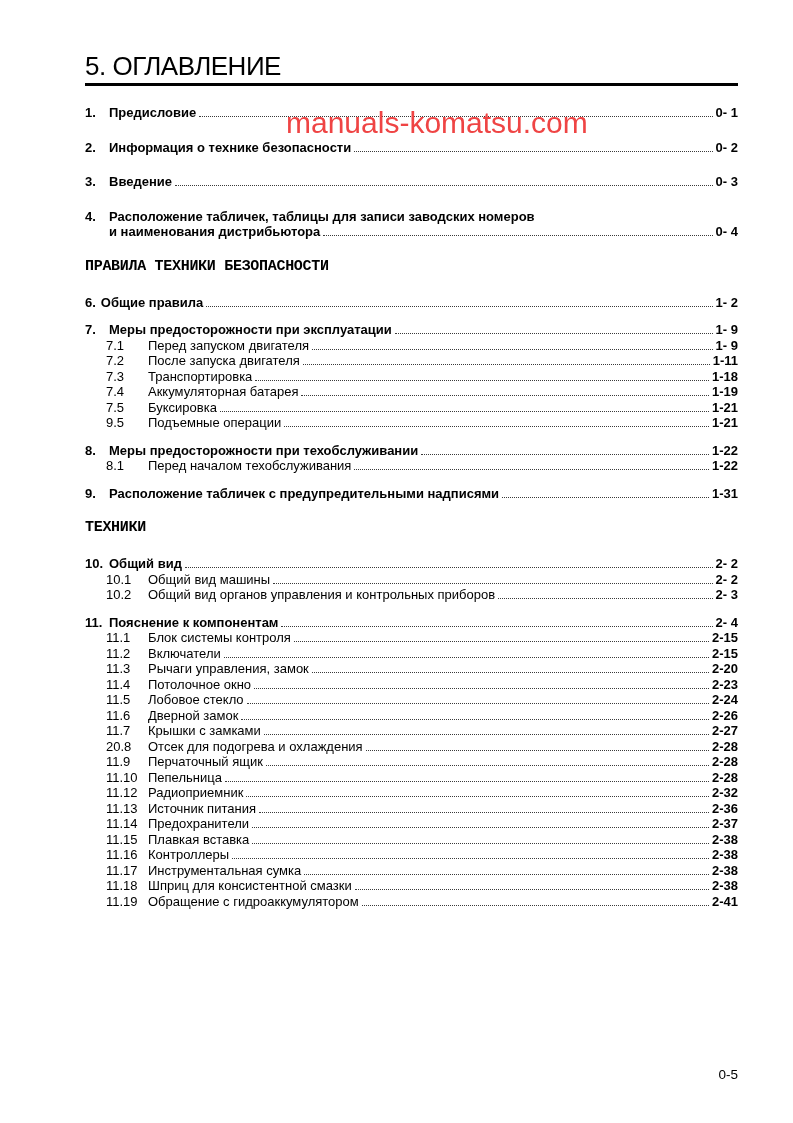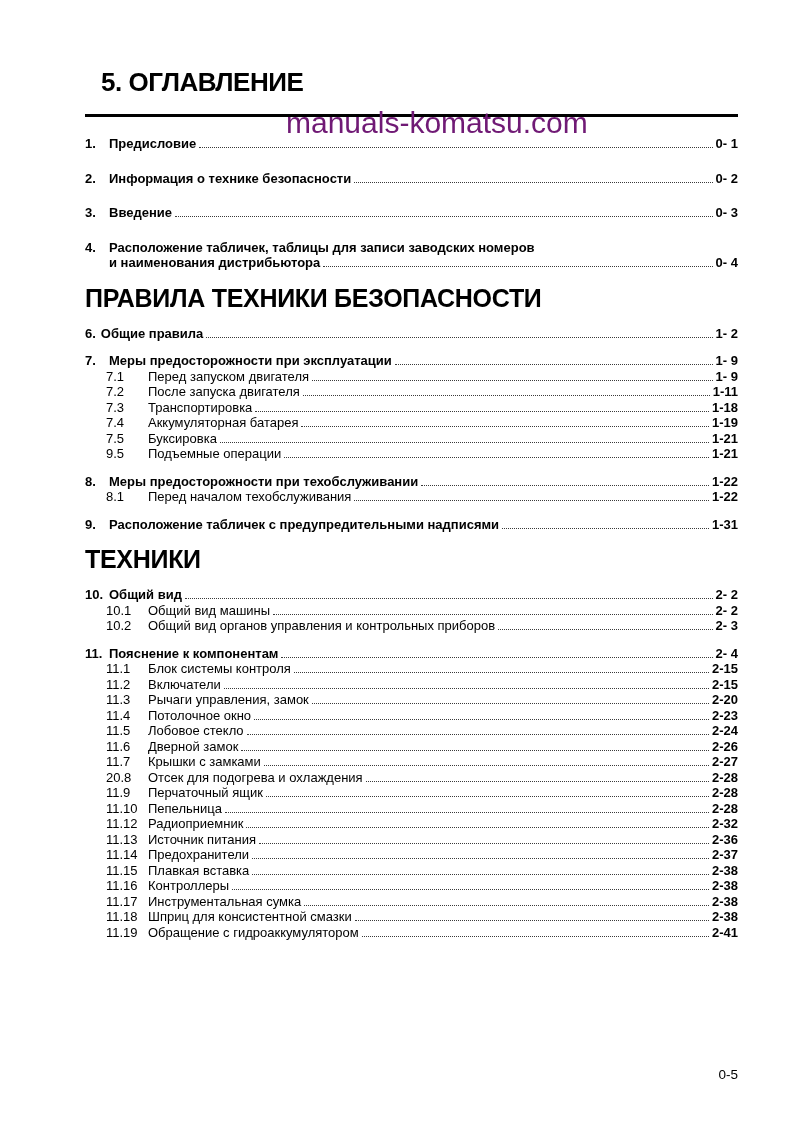--- a/index.html
+++ b/index.html
@@ -17,36 +17,37 @@
   }
   .content {
     position: absolute;
     left: 85px;
     top: 50px;
     width: 653px;
   }
   .page-title {
     font-size: 26px;
     line-height: 32px;
-    font-weight: bold;
+    font-weight: normal;
     letter-spacing: -0.5px;
-    margin: 16px;
+    margin: 0;
   }
   .title-rule {
     height: 0;
     border-bottom: 3.5px solid #000;
     margin-top: 1px;
   }
   .toc-section { display: block; }
   .section-heading {
-    font-size: 25px;
+    font-size: 15px;
     line-height: 24px;
     font-weight: bold;
     margin: 15px 0 16px 0;
     letter-spacing: -0.3px;
+    font-family: Liberation Mono, monospace;
   }
   .entry {
     display: flex;
     align-items: flex-start;
     font-size: 13px;
     line-height: 15.5px;
   }
   .entry .num { flex: none; }
   .entry.lvl0 { font-weight: bold; margin-top: 12px; }
   .entry.lvl0 .num { width: 24px; }
@@ -69,21 +70,21 @@
   .titles { flex: 1 1 auto; display: flex; flex-direction: column; }
   .tline2 { display: flex; align-items: flex-start; justify-content: center; }
   .tline2 .sub { flex: none; }
   .watermark {
     position: absolute;
     top: 106px;
     left: 286px;
     font-size: 30px;
     line-height: 34px;
     font-weight: normal;
-    color: #701a75;
+    color: #ef4444;
     z-index: 3;
     white-space: nowrap;
   }
   .footer {
     position: absolute;
     right: 55px;
     bottom: 40px;
     font-size: 13.5px;
     line-height: 16px;
   }

